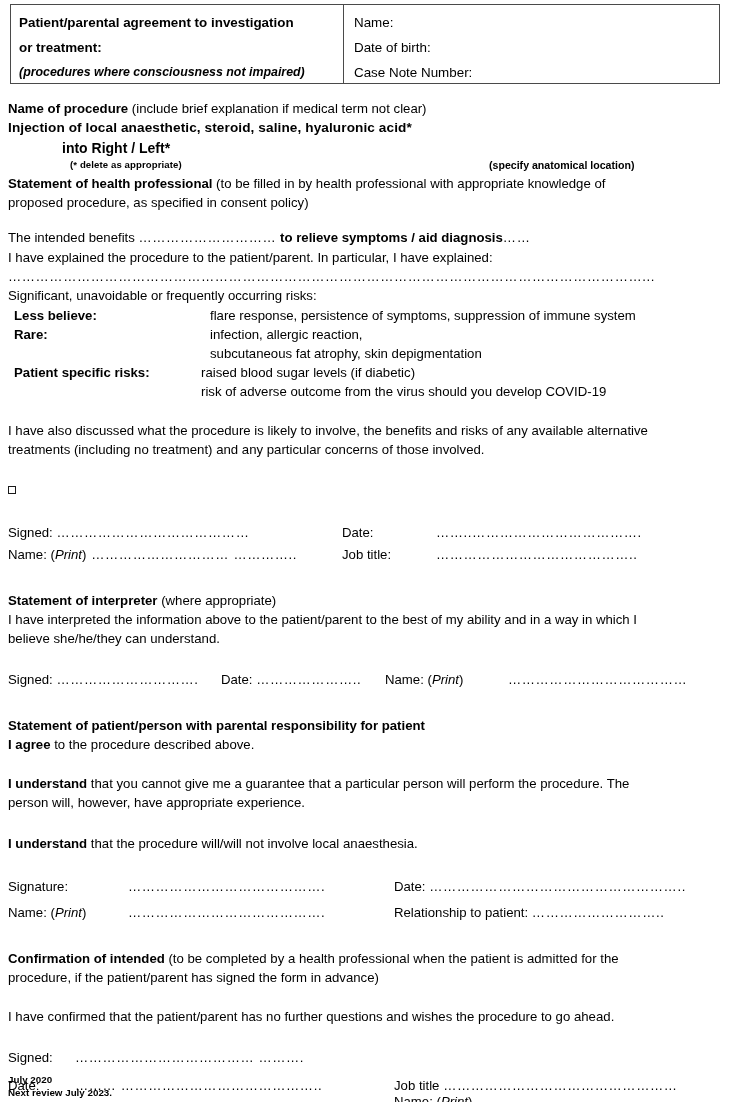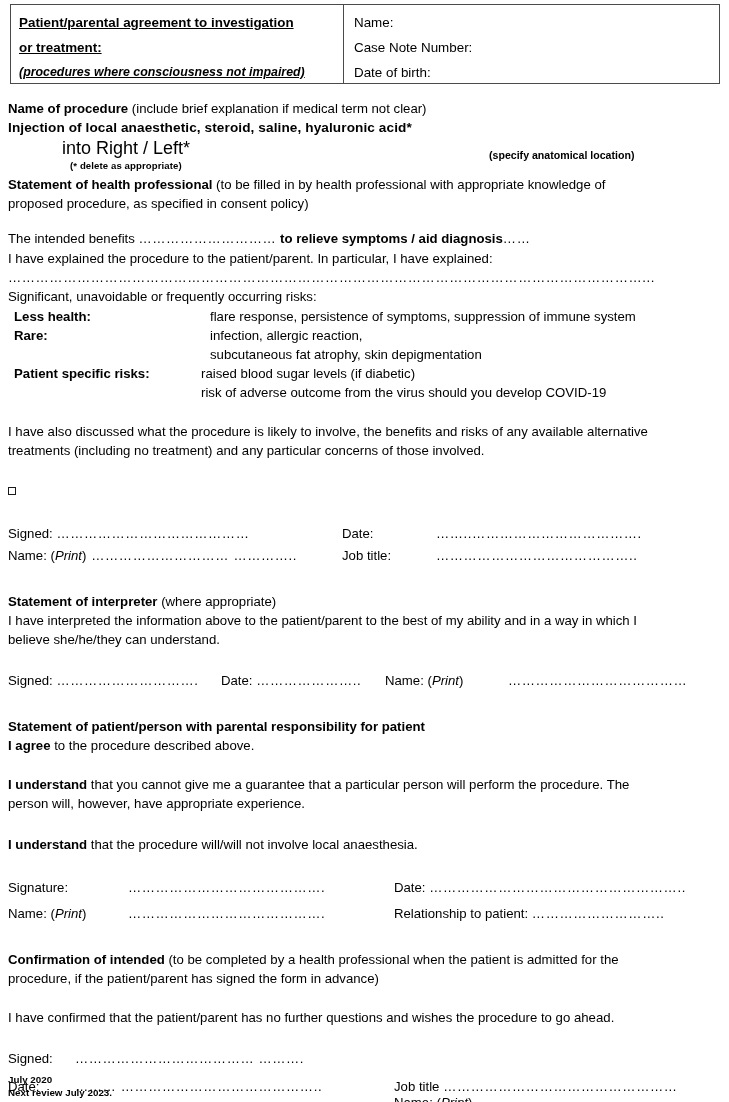--- a/index.html
+++ b/index.html
@@ -47,21 +47,21 @@
   }
   .hdr-right {
     flex: 1;
     box-sizing: border-box;
     padding: 5px 6px 0 10px;
   }
   .hdr-left div, .hdr-right div {
     line-height: 25px;
     font-size: 13.4px;
   }
-  .hdr-left div { font-weight: bold; text-decoration: underline; }
+  .hdr-left div { font-weight: bold; }
   .hdr-left .ital { font-style: italic; font-weight: bold; font-size: 12.4px; }
 
   
   .body-area {
     position: absolute;
     left: 8px;
     top: 99px;
     width: 714px;
   }
   .row { position: relative; }
@@ -73,25 +73,25 @@
   .sp16 { height: 16px; }
   .sp20 { height: 20px; }
   .sp22 { height: 22px; }
   .sp24 { height: 24px; }
 
   .lh18 { line-height: 18px; }
   .lh19 { line-height: 19px; }
   .lh20 { line-height: 20px; }
 
   .proc-line { font-weight: bold; font-size: 13.6px; letter-spacing: 0.1px; }
-  .proc-into { font-weight: normal; font-size: 18px; padding-left: 54px; }
+  .proc-into { font-weight: bold; font-size: 14px; padding-left: 54px; }
   .specify {
     position: absolute;
     left: 481px;
-    top: 7px;
+    top: 17px;
     font-weight: bold;
     font-size: 10.6px;
   }
   .delete-note {
     font-weight: bold;
     font-size: 9.6px;
     padding-left: 62px;
     letter-spacing: 0.1px;
   }
 
@@ -137,22 +137,22 @@
 
   <div class="hdr-box">
     <div class="hdr-inner">
       <div class="hdr-left">
         <div>Patient/parental agreement to investigation</div>
         <div>or treatment:</div>
         <div class="ital">(procedures where consciousness not impaired)</div>
       </div>
       <div class="hdr-right">
         <div>Name:</div>
+        <div>Date of birth:</div>
         <div>Case Note Number:</div>
-        <div>Date of birth:</div>
       </div>
     </div>
   </div>
 
   <div class="body-area">
 
     <div class="ln lh19"><span class="b">Name of procedure</span><span> (include brief explanation if medical term not clear)</span></div>
 
     <div class="ln proc-line lh20">Injection of  local anaesthetic,   steroid,   saline,   hyaluronic acid*</div>
 
@@ -173,21 +173,21 @@
     <div class="ln lh20"><span>The intended benefits </span><span class="dots">…………………………</span><span class="b"> to relieve symptoms /  aid diagnosis</span><span class="dots">……</span></div>
 
     <div class="ln lh20">I have explained the procedure to the patient/parent. In particular, I have explained:</div>
 
     <div class="ln lh18 dots">…………………………………………………………………………………………………………………………...</div>
 
     <div class="ln lh20">Significant, unavoidable or frequently occurring risks:</div>
 
     <div>
       <div class="risk-row">
-        <span class="risk-label ind">Less health:</span>
+        <span class="risk-label ind">Less believe:</span>
         <span class="risk-val ind">flare response, persistence of symptoms, suppression of immune system</span>
       </div>
       <div class="risk-row">
         <span class="risk-label ind">Rare:</span>
         <span class="risk-val ind">infection, allergic reaction,</span>
       </div>
       <div class="risk-row">
         <span class="risk-label ind"></span>
         <span class="risk-val ind">subcutaneous fat atrophy, skin depigmentation</span>
       </div>

